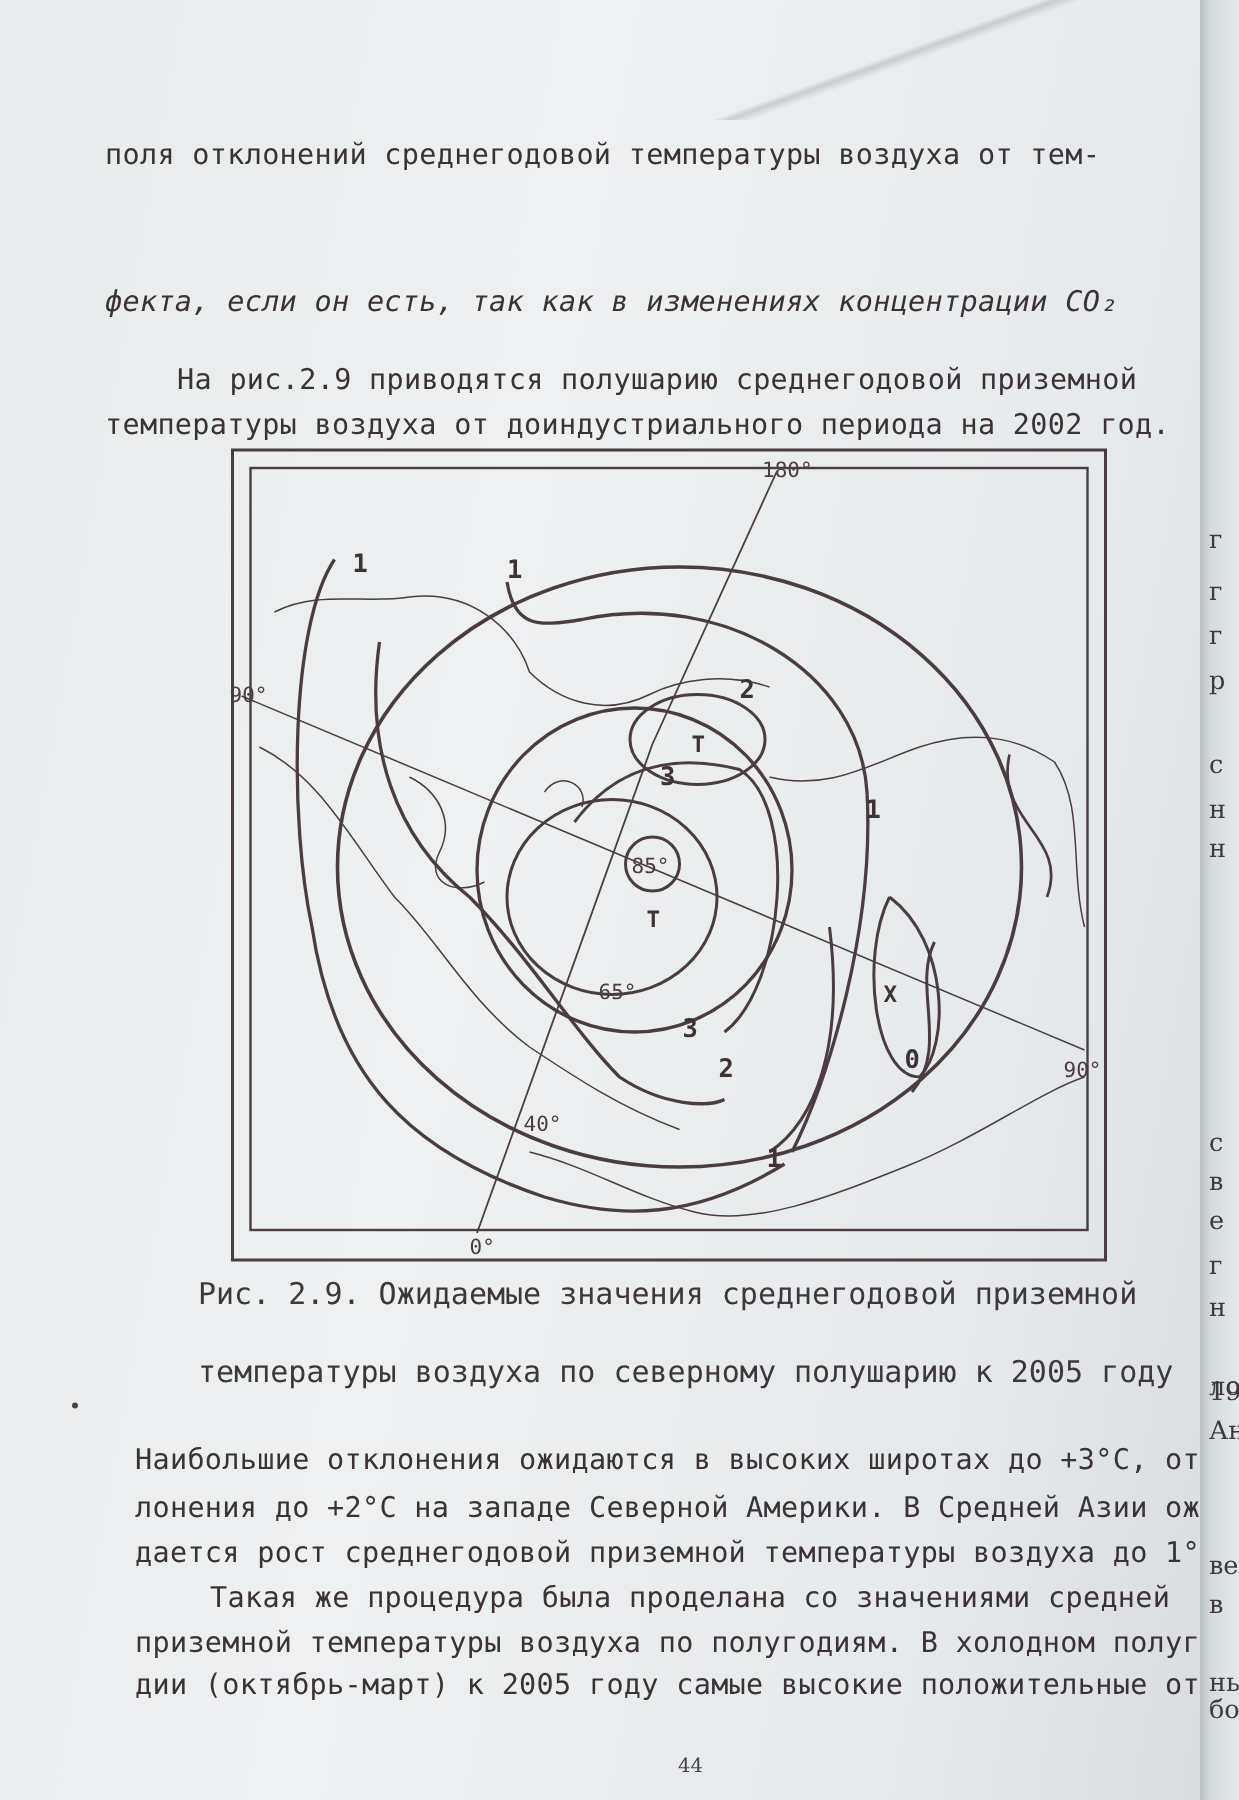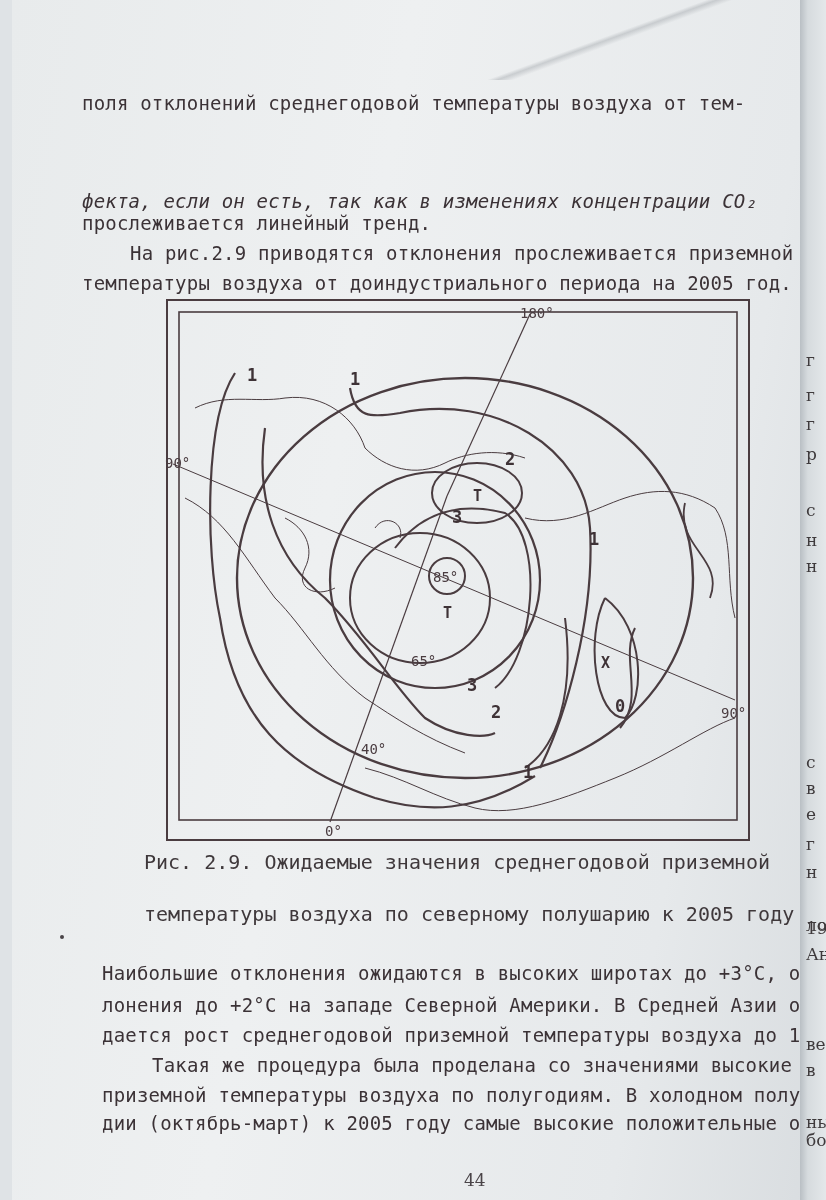--- a/index.html
+++ b/index.html
@@ -3,21 +3,21 @@
 <meta charset="utf-8">
 <style>
   html, body { margin:0; padding:0; }
   body {
     width:826px; height:1200px; overflow:hidden; position:relative;
     background:#dfe3e6;
     font-family:"Liberation Mono", "DejaVu Sans Mono", monospace;
     color:#3a3236;
   }
   .page {
-    position:absolute; left:12px; top:0; width:800px; height:1200px;
+    position:absolute; left:0; top:0; width:800px; height:1200px;
     background:linear-gradient(100deg,#e8ebec 0%,#eef0f1 40%,#e6e9eb 80%,#d9dde0 100%);
   }
   .next-page {
     position:absolute; left:800px; top:0; width:26px; height:1200px;
     background:linear-gradient(90deg,#b9bfc4 0%,#d6dbde 30%,#e4e8ea 100%);
     overflow:hidden;
   }
   .next-page .frag {
     position:absolute; left:6px; font-family:"DejaVu Serif", serif;
     font-size:17px; color:#3e3a3c; white-space:nowrap;
@@ -36,38 +36,37 @@
   .caption {
     position:absolute; white-space:nowrap;
     font-family:"DejaVu Sans Mono", monospace;
     font-size:20px; color:#3f383b;
   }
   .figure {
     position:absolute; left:153px; top:298px; width:587px; height:544px;
   }
   .page-number {
     position:absolute; left:452px; top:1170px;
-    font-family:"DejaVu Serif", serif; font-size:17px; color:#4a4448;
+    font-family:"DejaVu Serif", serif; font-size:13px; color:#4a4448;
   }
   .dot-mark { position:absolute; left:48px; top:935px; width:4px; height:4px; background:#4a4448; border-radius:50%; }
 </style>
 </head>
 <body>
 
 <div class="page">
 
   <div class="crease"></div>
 
   <div class="line" style="left:70px;top:92px;">поля  отклонений  среднегодовой  температуры  воздуха  от  тем-</div>
 
   <div class="line" style="left:70px;top:190px;font-style:italic;">фекта,  если  он  есть,  так  как в изменениях концентрации CO₂</div>
-  <div class="line" style="left:70px;top:212px;">прослеживается линейный тренд.</div>
 
-  <div class="line" style="left:118px;top:242px;">На рис.2.9  приводятся  отклонения  прослеживается приземной</div>
-  <div class="line" style="left:70px;top:272px;">температуры воздуха от доиндустриального периода на  2005  год.</div>
+  <div class="line" style="left:118px;top:242px;">На рис.2.9  приводятся  полушарию  среднегодовой приземной</div>
+  <div class="line" style="left:70px;top:272px;">температуры воздуха от доиндустриального периода на  2002  год.</div>
 
   <div class="figure">
     <svg width="587" height="544" viewBox="0 0 587 544" xmlns="http://www.w3.org/2000/svg">
       <g fill="none" stroke="#4a3c40">
 
         <rect x="2" y="2" width="582" height="540" stroke-width="2"></rect>
         <rect x="14" y="14" width="558" height="508" stroke-width="1.6"></rect>
 
         <line x1="365" y1="16" x2="282" y2="198" stroke-width="1.2"></line>
         <line x1="282" y1="198" x2="165" y2="524" stroke-width="1.2"></line>
@@ -123,21 +122,21 @@
 
   <div class="caption" style="left:132px;top:850px;">Рис. 2.9. Ожидаемые  значения  среднегодовой  приземной</div>
   <div class="caption" style="left:132px;top:878px;margin-top:24px;">температуры воздуха  по северному полушарию к 2005 году</div>
 
   <div class="dot-mark"></div>
 
   <div class="line" style="left:90px;top:962px;">Наибольшие отклонения ожидаются в высоких широтах до +3°С, отк-</div>
   <div class="line" style="left:90px;top:994px;">лонения до +2°С на западе Северной Америки. В Средней Азии ожи-</div>
   <div class="line" style="left:90px;top:1024px;">дается рост среднегодовой приземной температуры воздуха до 1°С.</div>
 
-  <div class="line" style="left:140px;top:1054px;">Такая же  процедура  была  проделана  со значениями высокие</div>
+  <div class="line" style="left:140px;top:1054px;">Такая же  процедура  была  проделана  со значениями средней</div>
   <div class="line" style="left:90px;top:1084px;">приземной температуры воздуха по полугодиям. В холодном полуго-</div>
   <div class="line" style="left:90px;top:1112px;">дии (октябрь-март) к 2005 году самые высокие положительные отк-</div>
 
   <div class="page-number">44</div>
 </div>
 
 <div class="next-page">
   <div class="frag" style="top:350px;">г</div>
   <div class="frag" style="top:385px;">г</div>
   <div class="frag" style="top:414px;">г</div>

